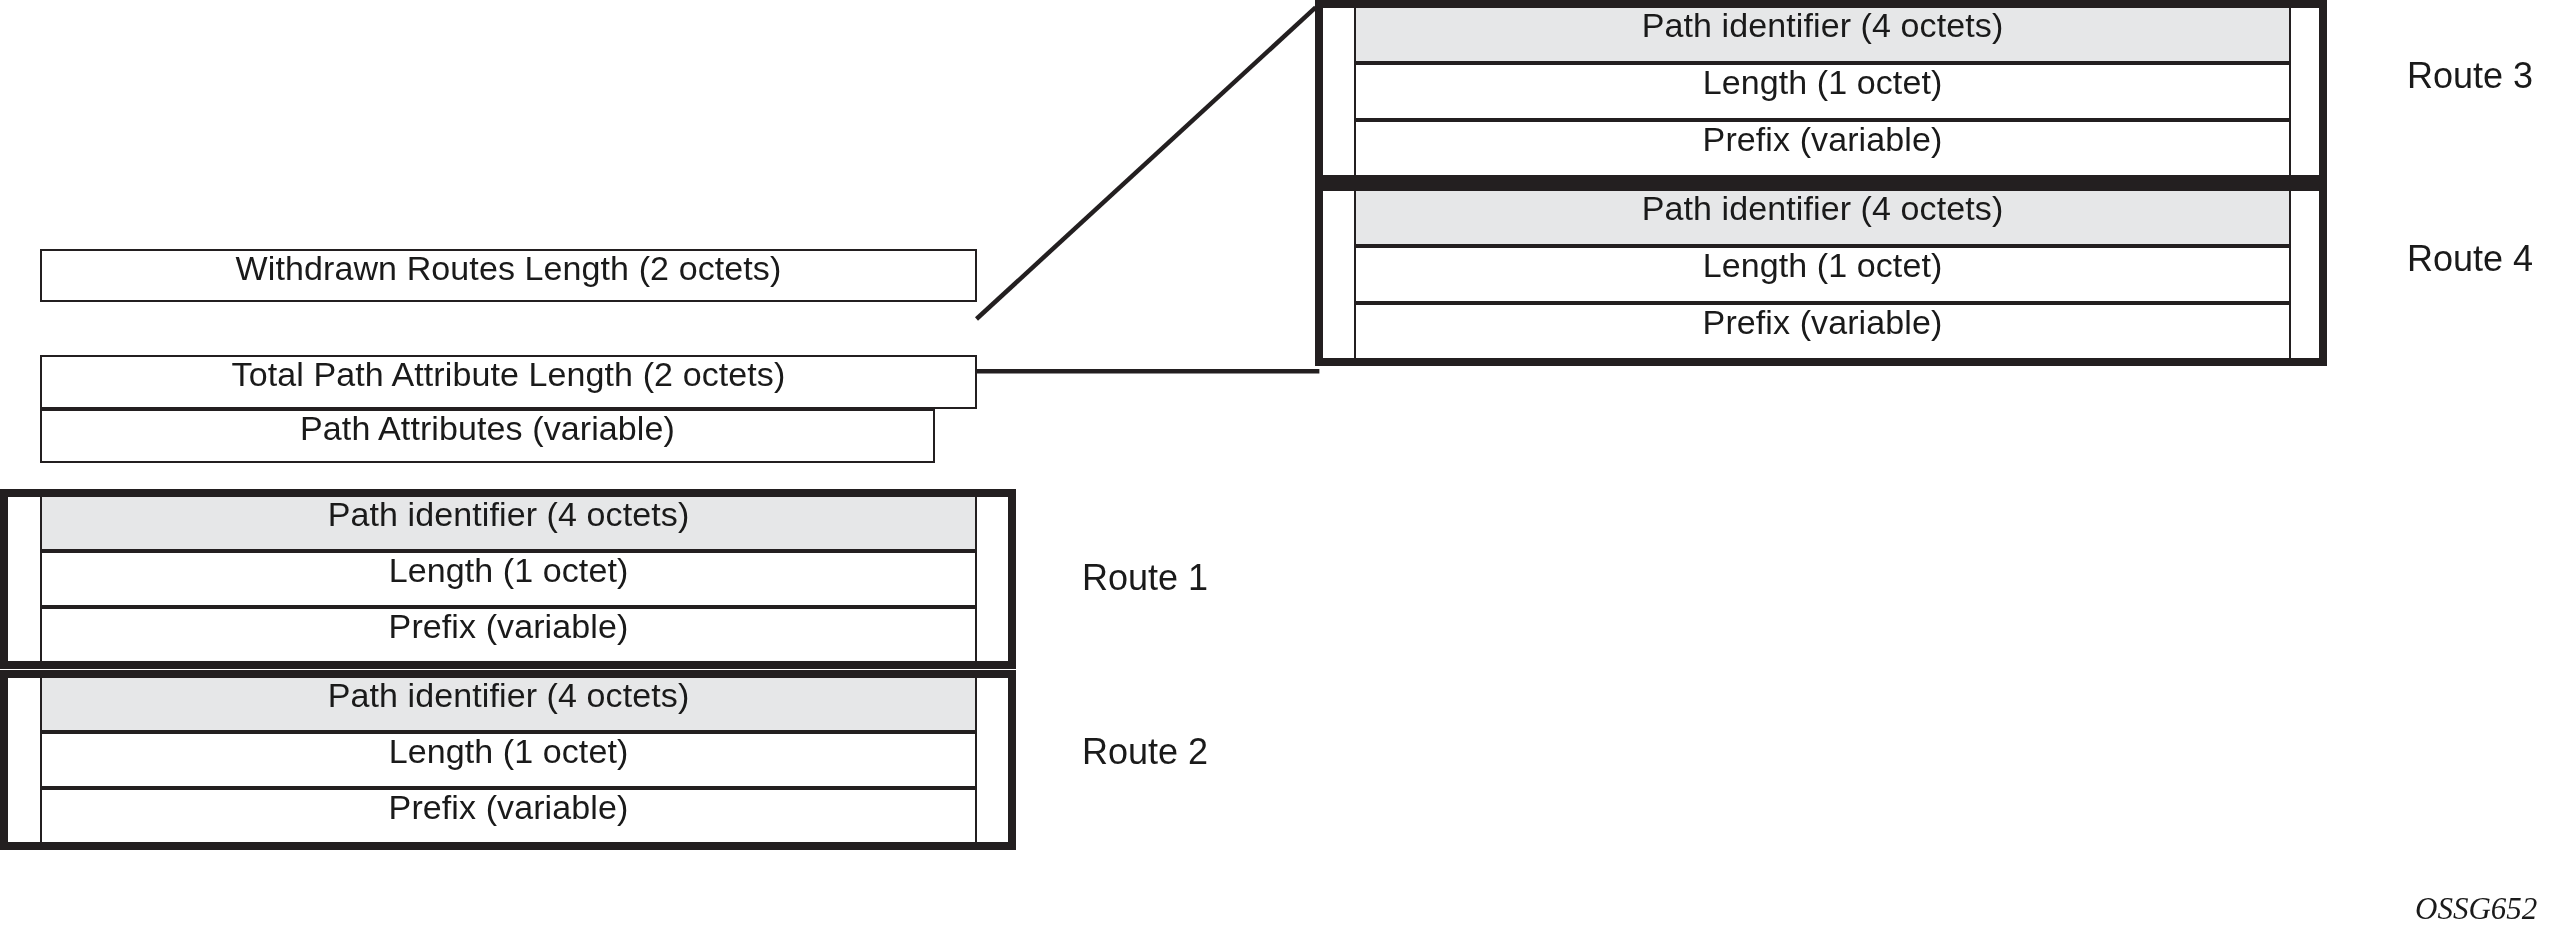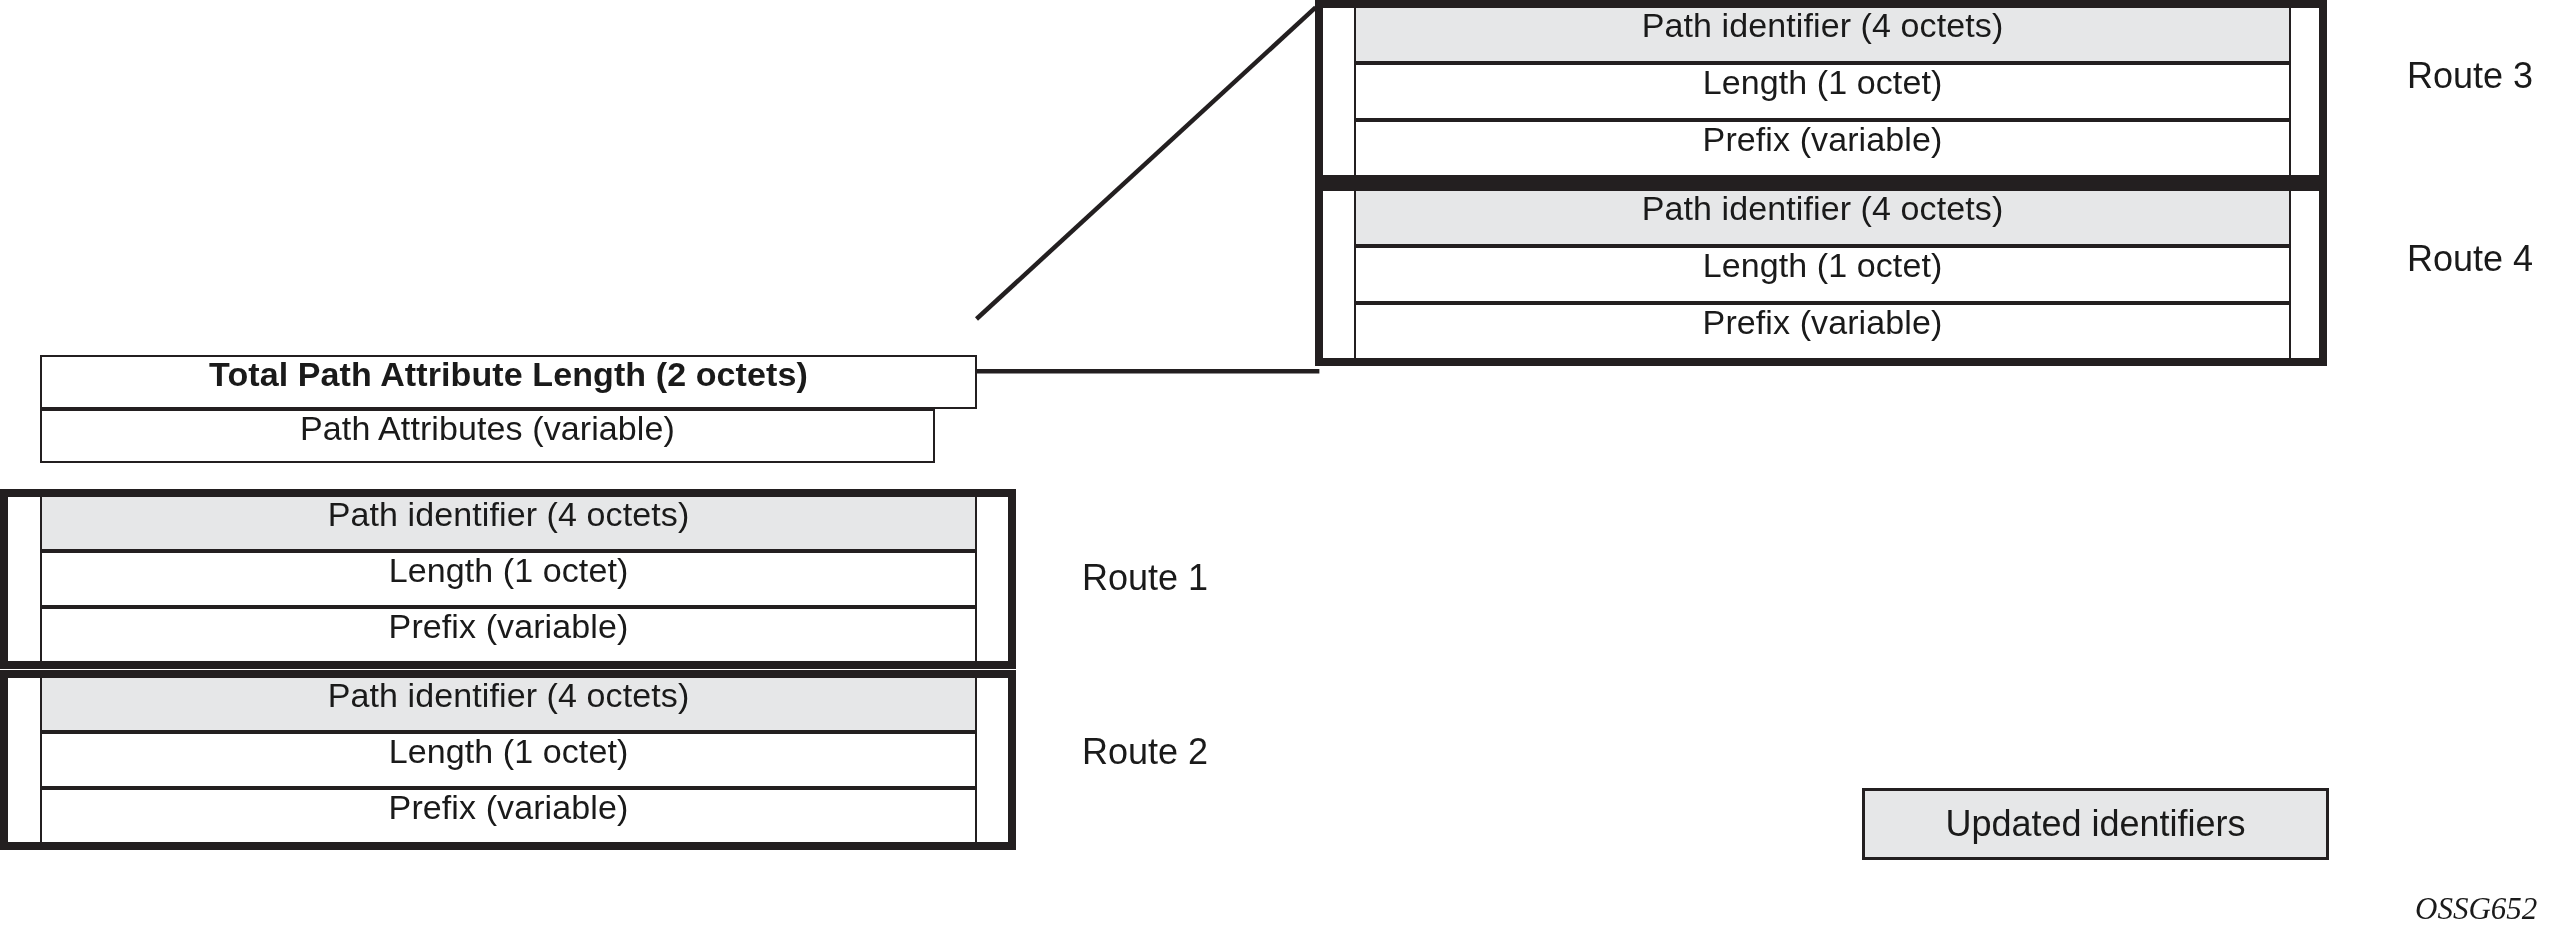--- a/index.html
+++ b/index.html
@@ -89,23 +89,26 @@
 </head>
 <body>
 
 <div id="canvas">
 
   <svg id="connectors" viewBox="0 0 3448 1257" xmlns="http://www.w3.org/2000/svg">
     <line x1="1307" y1="427" x2="1761" y2="10" stroke="#231f20" stroke-width="6"></line>
     <line x1="1307" y1="497" x2="1766" y2="497" stroke="#231f20" stroke-width="6"></line>
   </svg>
 
+  <div class="field" style="left:40px; top:249px; width:937px; height:53px;">
+    <span>Withdrawn Routes Length (2 octets)</span>
+  </div>
 
 
-  <div class="field" style="left:40px; top:355px; width:937px; height:54px;font-weight:bold;">
+  <div class="field" style="left:40px; top:355px; width:937px; height:54px;">
     <span>Total Path Attribute Length (2 octets)</span>
   </div>
 
   <div class="field" style="left:40px; top:409px; width:895px; height:54px;">
     <span>Path Attributes (variable)</span>
   </div>
 
   <div class="field shaded" style="left:40px; top:495px; width:937px; height:56px;">
     <span>Path identifier (4 octets)</span>
   </div>
@@ -147,20 +150,17 @@
   </div>
   <div class="field" style="left:1354px; top:246px; width:937px; height:57px;">
     <span>Length (1 octet)</span>
   </div>
   <div class="field" style="left:1354px; top:303px; width:937px; height:57px;">
     <span>Prefix (variable)</span>
   </div>
   <div class="route-box" style="left:1315px; top:183px; width:1012px; height:183px;"></div>
   <div class="label" style="left:2407px; top:241px;">Route 4</div>
 
-  <div class="legend-box" style="left:1862px; top:788px; width:467px; height:72px;">
-    <span>Updated identifiers</span>
-  </div>
 
   <div class="figure-id" style="left:2415px; top:891px;">OSSG652</div>
 
 </div>
 
 
 </body></html>

